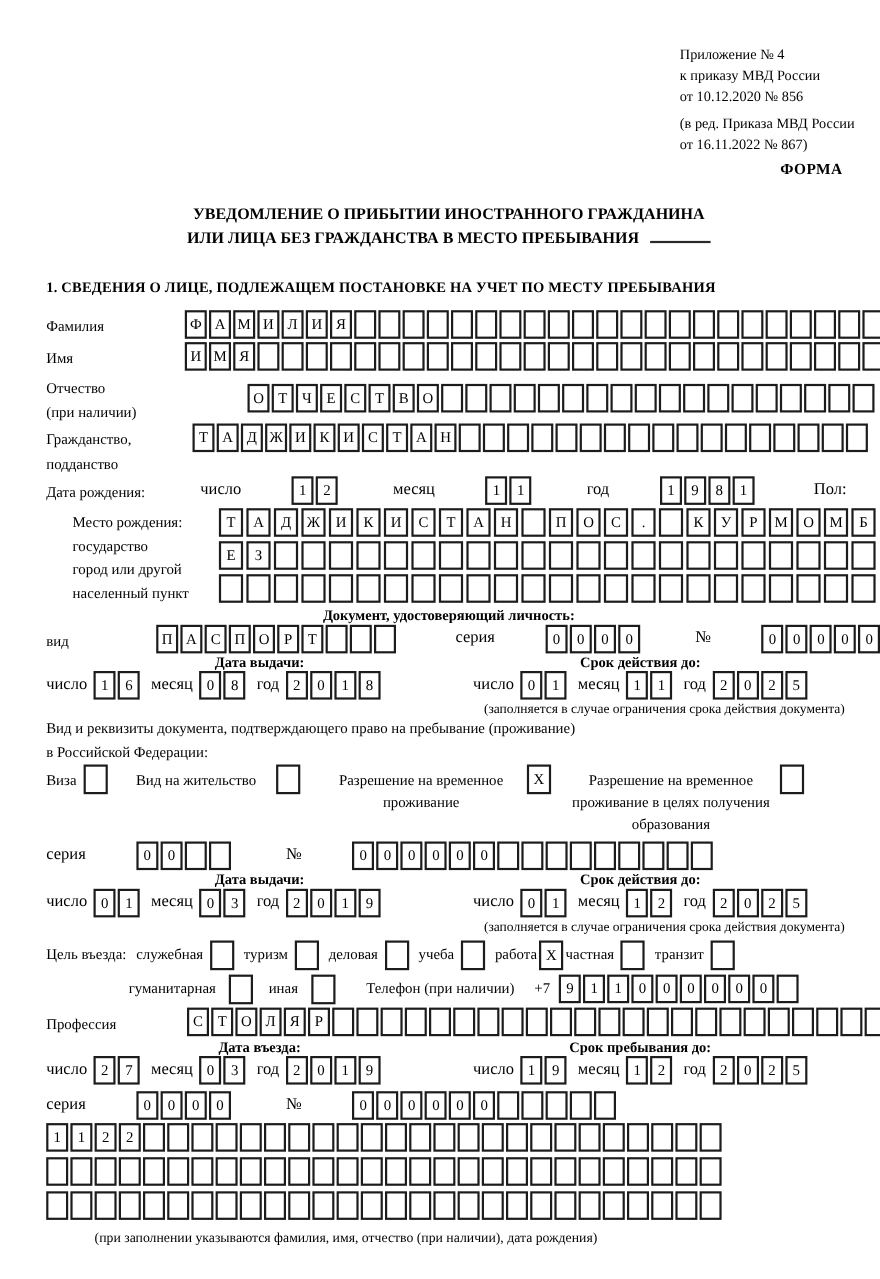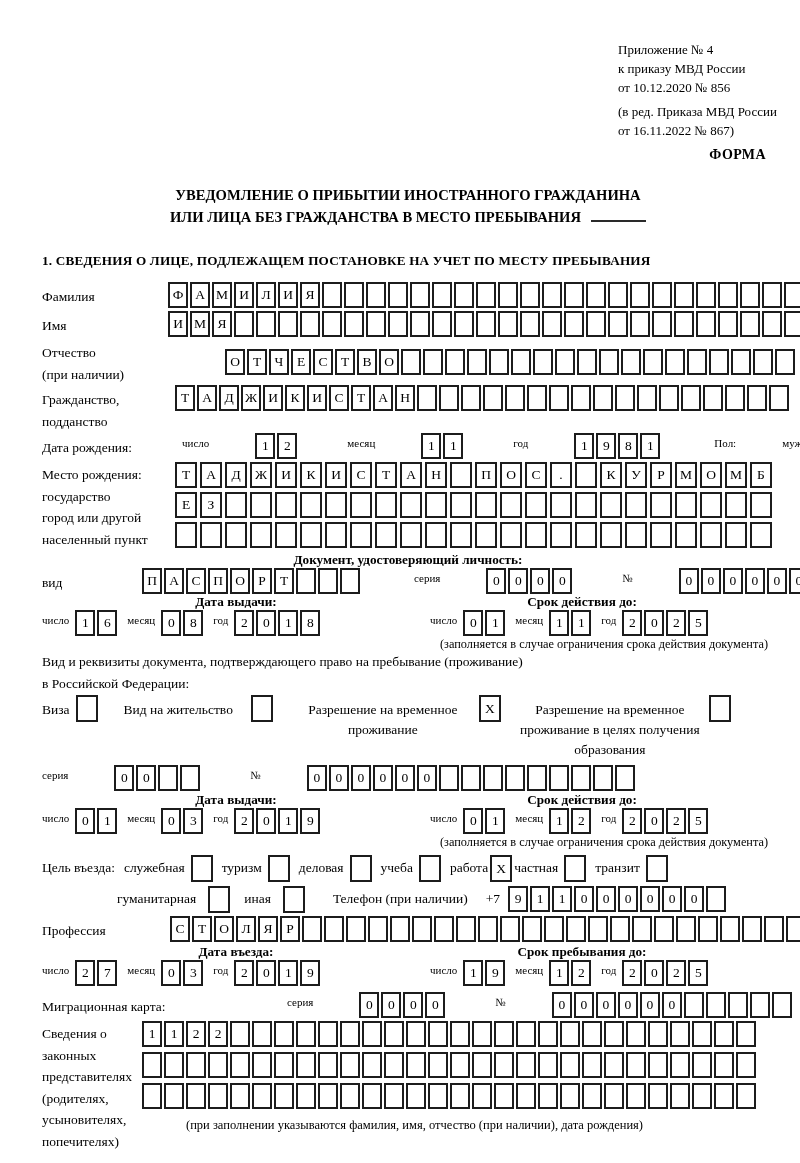--- a/index.html
+++ b/index.html
@@ -22,27 +22,27 @@
   .frow{display:flex;align-items:flex-start;gap:40px;}
   .flabel{font-size:13.5px;line-height:21.5px;padding-top:4px;flex:none;}
   .boxes{display:flex;gap:2px;flex:none;flex-wrap:nowrap;}
   .cell{box-sizing:border-box;flex:none;width:20px;height:26px;border:2px solid #1c1c1c;
         display:flex;align-items:center;justify-content:center;font-size:13.5px;background:#fff;}
   .wide{gap:3px;}
   .wide .cell{width:22px;}
   .cb .cell{width:22px;height:27px;}
   .w-surname{width:86px;} .w-name{width:86px;} .w-patr{width:143px;} .w-cit{width:93px;} .w-vid{width:60px;} .w-mig{width:205px;} .w-prof{width:88px;}
   .sublab{font-size:13.5px;line-height:21.5px;}
-  .dl{font-size:11px;padding-top:4px;margin:0 6px 0 10px;flex:none;text-align:center;}
+  .dl{font-size:15px;padding-top:4px;margin:0 6px 0 10px;flex:none;text-align:center;}
   .dl.first{margin-left:0;}
   
   .twocol{display:flex;}
   .col-labels{font-size:13.5px;line-height:21.5px;padding-top:2px;flex:none;}
   .stackrows{display:flex;flex-direction:column;gap:4px;}
-  .bp .col-labels{width:133px;}
+  .bp .col-labels{width:133px;margin-left:24px;}
   .rep .col-labels{width:100px;}
   
   .dochead{text-align:center;font-weight:bold;font-size:13.2px;margin-top:2px;}
   
   .dates-titles{display:flex;font-weight:bold;font-size:13.2px;}
   .dt-left{width:388px;text-align:center;}
   .dt-right{flex:1;text-align:center;padding-right:40px;}
   .dates-row{display:flex;}
   .dg{display:flex;flex:none;}
   .dg-left{width:388px;}
@@ -659,21 +659,20 @@
       <span class="boxes">
           <span class="cell">2</span>
           <span class="cell">0</span>
           <span class="cell">2</span>
           <span class="cell">5</span>
         </span>
     </div>
   </div>
 
   <div class="frow" style="margin-top:6px;">
-    <span class="flabel w-mig">Миграционная карта:</span>
     <span class="dl first">серия</span>
     <span class="boxes">
         <span class="cell">0</span>
         <span class="cell">0</span>
         <span class="cell">0</span>
         <span class="cell">0</span>
       </span>
     <span class="dl">№</span>
     <span class="boxes">
         <span class="cell">0</span>
@@ -684,28 +683,20 @@
         <span class="cell">0</span>
         <span class="cell"></span>
         <span class="cell"></span>
         <span class="cell"></span>
         <span class="cell"></span>
         <span class="cell"></span>
       </span>
   </div>
 
   <div class="twocol rep" style="margin-top:3px;">
-    <div class="col-labels">
-      <div>Сведения о</div>
-      <div>законных</div>
-      <div>представителях</div>
-      <div>(родителях,</div>
-      <div>усыновителях,</div>
-      <div>попечителях)</div>
-    </div>
     <div>
       <div class="stackrows" style="gap:5px;">
         <span class="boxes">
             <span class="cell">1</span>
             <span class="cell">1</span>
             <span class="cell">2</span>
             <span class="cell">2</span>
             <span class="cell"></span>
             <span class="cell"></span>
             <span class="cell"></span>

